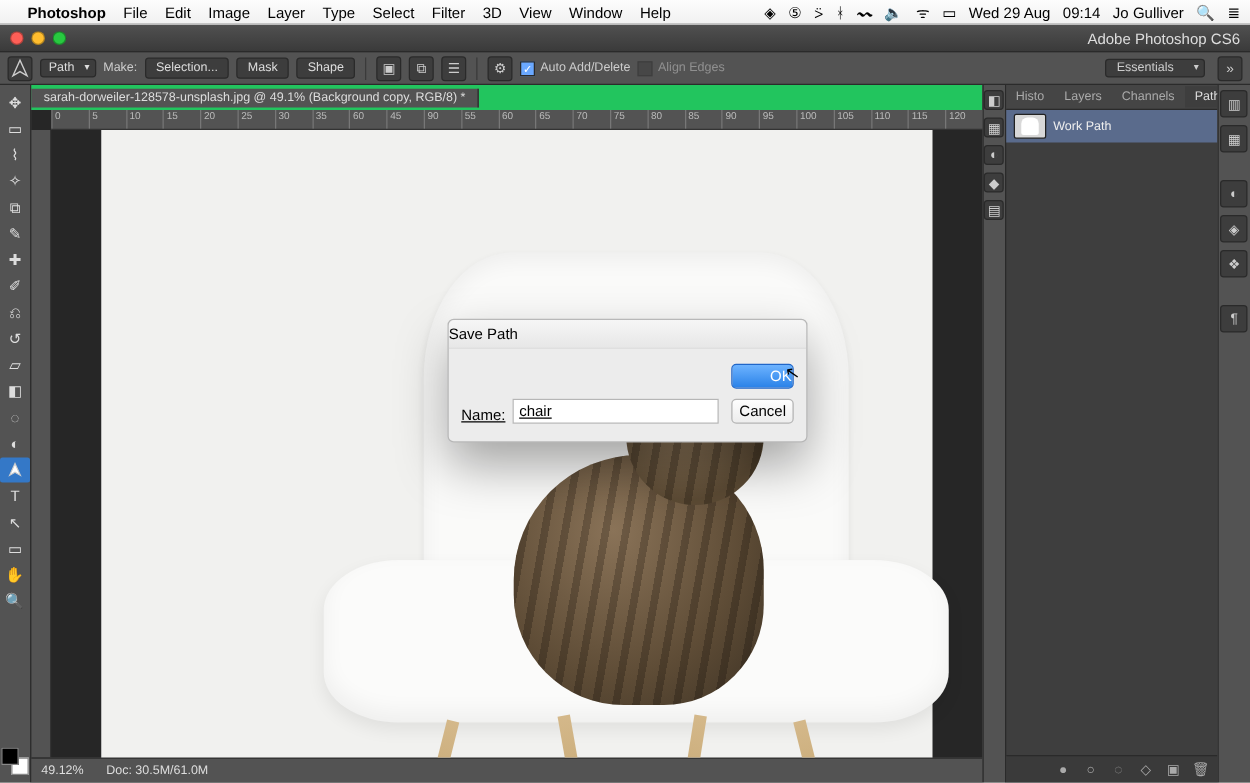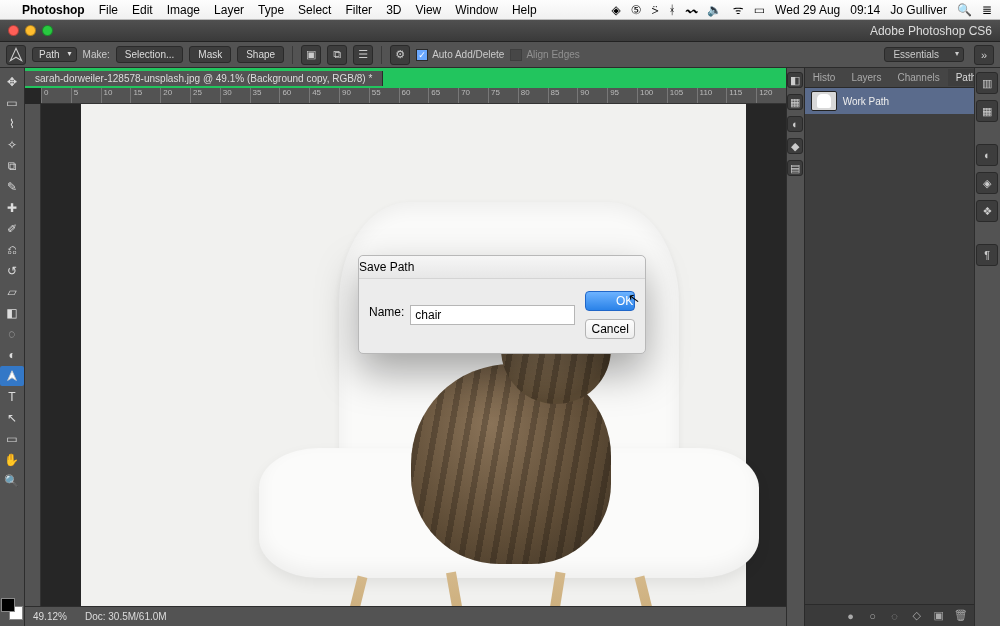--- a/index.html
+++ b/index.html
@@ -80,21 +80,21 @@
   .path-thumb { width:26px; height:20px; background:#d8d8d8; border:1px solid #222; border-radius:2px; display:flex;align-items:center;justify-content:center;}
   .path-thumb::before{content:""; width:14px;height:14px; background:#fff; border-radius:5px 5px 2px 2px;}
   .panel-footer { margin-top:auto; height:22px; background:#3a3a3a; border-top:1px solid #2a2a2a; display:flex; align-items:center; justify-content:flex-end; gap:8px; padding:0 6px;}
   .pf-icon{ width:14px; height:14px; color:#aaa; font-size:11px; display:flex;align-items:center;justify-content:center;}
 
   
   .dialog-backdrop{ position:absolute; inset:0; pointer-events:none;}
   .dialog { position:absolute; top:255px; left:358px; width:288px; background:#ececec; border:1px solid #b8b8b8; border-radius:5px; box-shadow:0 18px 40px rgba(0,0,0,.35); color:#000; font-size:12px;}
   .dialog-title { text-align:left; padding:4px 0; font-size:12px; border-bottom:1px solid #d4d4d4; background:linear-gradient(#f6f6f6,#e7e7e7); border-radius:5px 5px 0 0;}
   .dialog-body { display:flex; padding:12px 10px 14px 10px; gap:10px;}
-  .dialog-left { flex:1; display:flex; align-items:flex-start; gap:6px; padding-top:14px;}
+  .dialog-left { flex:1; display:flex; align-items:flex-end; gap:6px; padding-top:14px;text-decoration:underline;}
   .dialog-left label{font-size:12px;}
   .dialog-input { flex:1; border:1px solid #b6b6b6; background:#fff; padding:2px 4px; font-size:12px; height:20px;}
   .dialog-right { display:flex; flex-direction:column; gap:8px; width:66px;}
   .dbtn { border:1px solid #b4b4b4; border-radius:4px; padding:2px 0; font-size:12px; background:linear-gradient(#fdfdfd,#ededed);}
   .dbtn.primary { background:linear-gradient(#6db3ff,#2a82e8); border-color:#2066c8; color:#fff;padding-left:29px;}
   .cursor { position:absolute; top:290px; left:628px; font-size:14px; color:#000; transform:rotate(-10deg);}
   
   .ruler-ticks { position:absolute; inset:0; display:flex; font-size:8px; color:#bbb;}
   .rt { position:relative; width:40px; border-left:1px solid #777; padding-left:2px;}
 </style>

